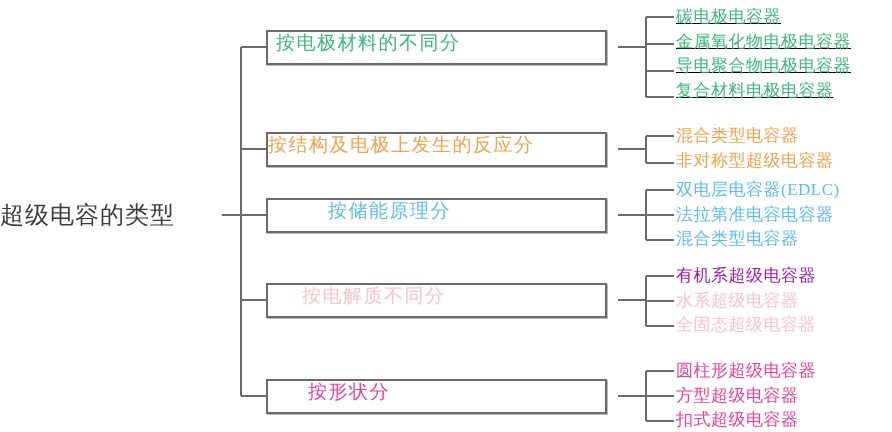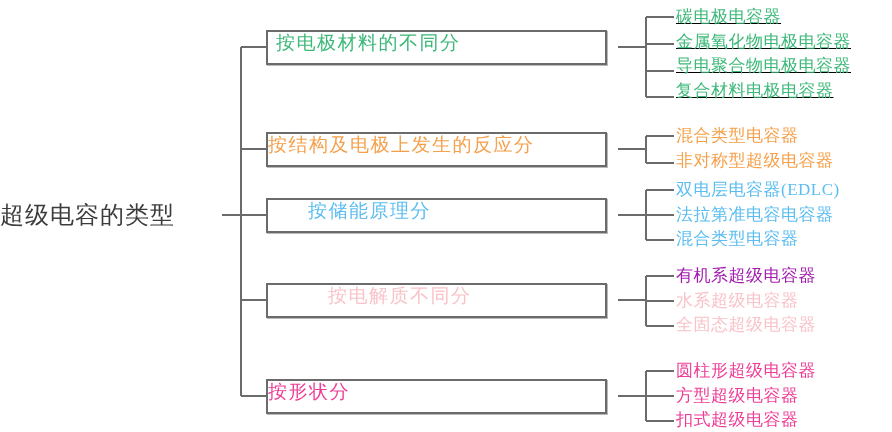--- a/index.html
+++ b/index.html
@@ -129,39 +129,39 @@
 
   <div class="cat-box" style="top:132px;">
     <span class="cat-text" style="color:#f5a04a; ">按结构及电极上发生的反应分</span>
   </div>
   <div class="leaf-group" style="top:124px;">
     <div class="leaf-text" style="color:#f5a04a;">混合类型电容器</div>
     <div class="leaf-text" style="color:#f5a04a;">非对称型超级电容器</div>
   </div>
 
   <div class="cat-box" style="top:198px;">
-    <span class="cat-text" style="color:#5bbdf0; padding-left:40px;">按储能原理分</span>
+    <span class="cat-text" style="color:#5bbdf0; padding-left:60px;">按储能原理分</span>
   </div>
   <div class="leaf-group" style="top:178px;">
     <div class="leaf-text" style="color:#5bbdf0;text-align:center;">双电层电容器(EDLC)</div>
     <div class="leaf-text" style="color:#5bbdf0;">法拉第准电容电容器</div>
     <div class="leaf-text" style="color:#5bbdf0;">混合类型电容器</div>
   </div>
 
   <div class="cat-box" style="top:283px;">
-    <span class="cat-text" style="color:#f9c3c8; padding-left:60px;">按电解质不同分</span>
+    <span class="cat-text" style="color:#f9c3c8; padding-left:34px;">按电解质不同分</span>
   </div>
   <div class="leaf-group" style="top:264px;">
     <div class="leaf-text" style="color:#a21caf;">有机系超级电容器</div>
     <div class="leaf-text" style="color:#f9c3c8;">水系超级电容器</div>
     <div class="leaf-text" style="color:#f9c3c8;">全固态超级电容器</div>
   </div>
 
   <div class="cat-box" style="top:379px;">
-    <span class="cat-text" style="color:#ee3d96; ">按形状分</span>
+    <span class="cat-text" style="color:#ee3d96; padding-left:40px;">按形状分</span>
   </div>
   <div class="leaf-group" style="top:359px;">
     <div class="leaf-text" style="color:#ee3d96;">圆柱形超级电容器</div>
     <div class="leaf-text" style="color:#ee3d96;">方型超级电容器</div>
     <div class="leaf-text" style="color:#ee3d96;">扣式超级电容器</div>
   </div>
 
 </div>
 
 </body></html>

